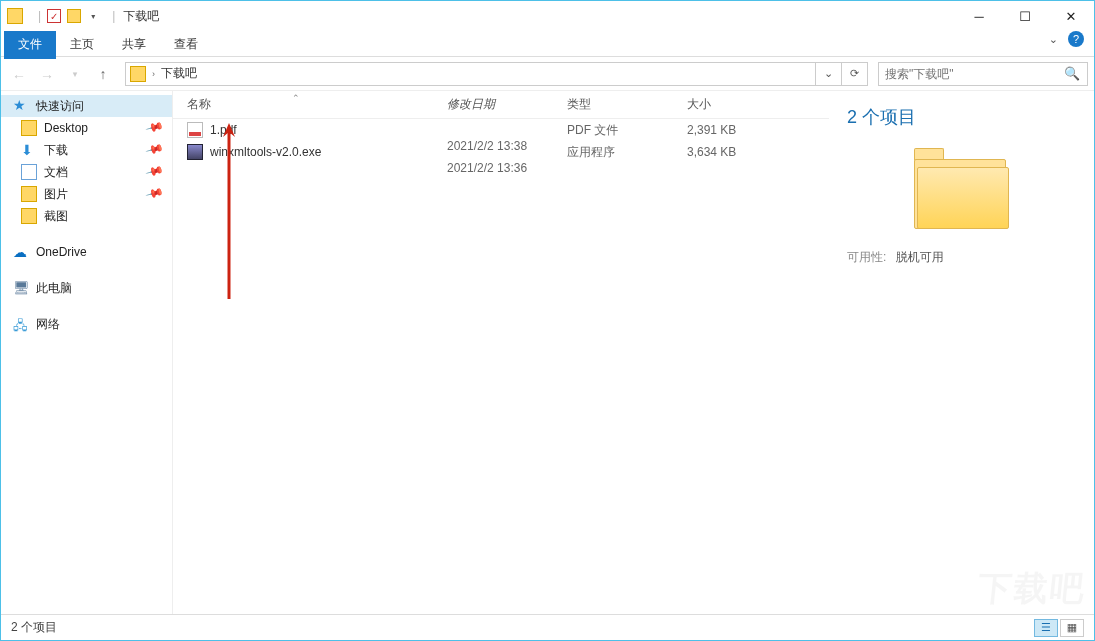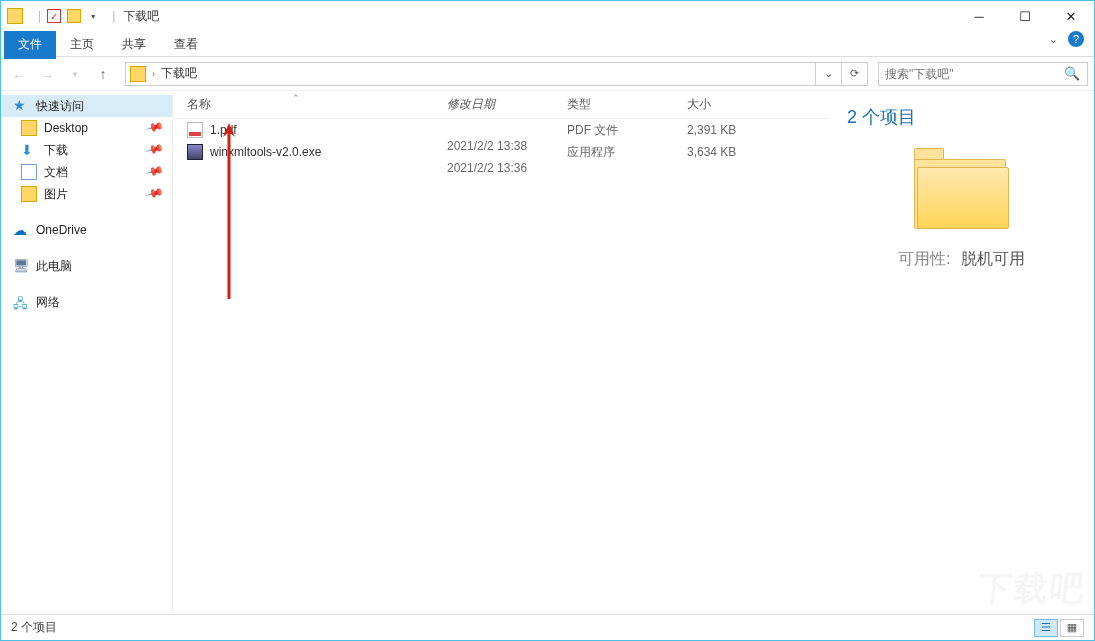--- a/index.html
+++ b/index.html
@@ -76,21 +76,21 @@
 
 .arrow{position:absolute;left:47px;top:0;width:18px;height:190px;pointer-events:none;}
 .arrow svg{width:100%;height:100%;}
 
 .details{width:265px;padding:14px 18px;border-left:0;}
 .det-title{font-size:18px;color:#1a6fb0;margin-bottom:24px;}
 .det-thumb{width:96px;height:78px;margin:0 auto 18px;position:relative;}
 .det-thumb .fback{position:absolute;width:92px;height:70px;background:#ffe29a;border:1px solid #e0b651;border-radius:2px;top:6px;left:0;}
 .det-thumb .ftab{position:absolute;width:30px;height:12px;background:#ffe29a;border:1px solid #e0b651;border-bottom:0;border-radius:2px 2px 0 0;top:-5px;left:0;}
 .det-thumb .ffront{position:absolute;width:92px;height:62px;background:linear-gradient(#ffe9b0,#ffd457);border:1px solid #e0b651;border-radius:2px;top:14px;left:3px;}
-.det-avail{text-align:center;font-size:16px;color:#555;}
+.det-avail{font-size:12px;color:#555;}
 .det-avail .lbl{color:#888;margin-right:6px;}
 
 .statusbar{height:26px;border-top:1px solid #ddd;display:flex;align-items:center;padding:0 10px;font-size:12px;color:#444;}
 .statusbar .viewbtns{margin-left:auto;display:flex;gap:2px;}
 .viewbtn{width:24px;height:18px;border:1px solid #ccc;display:flex;align-items:center;justify-content:center;font-size:11px;color:#555;}
 .viewbtn.active{background:#cde8f6;border-color:#73b9e0;color:#1a6fb0;}
 
 .watermark{position:absolute;right:8px;bottom:28px;font-size:34px;color:rgba(0,0,0,0.04);font-weight:bold;letter-spacing:2px;pointer-events:none;transform:skewX(-6deg);}
 </style>
 </head>
@@ -168,20 +168,24 @@
       <div class="sb-item">
         <span class="sb-ico doc"></span>
         <span>文档</span>
         <span class="sb-pin">📌</span>
       </div>
       <div class="sb-item">
         <span class="sb-ico folder"></span>
         <span>图片</span>
         <span class="sb-pin">📌</span>
       </div>
+      <div class="sb-item">
+        <span class="sb-ico folder"></span>
+        <span>截图</span>
+      </div>
       <div class="sb-spacer"></div>
       <div class="sb-item header">
         <span class="sb-ico od">☁</span>
         <span>OneDrive</span>
       </div>
       <div class="sb-spacer"></div>
       <div class="sb-item header">
         <span class="sb-ico pc">🖥</span>
         <span>此电脑</span>
       </div>

